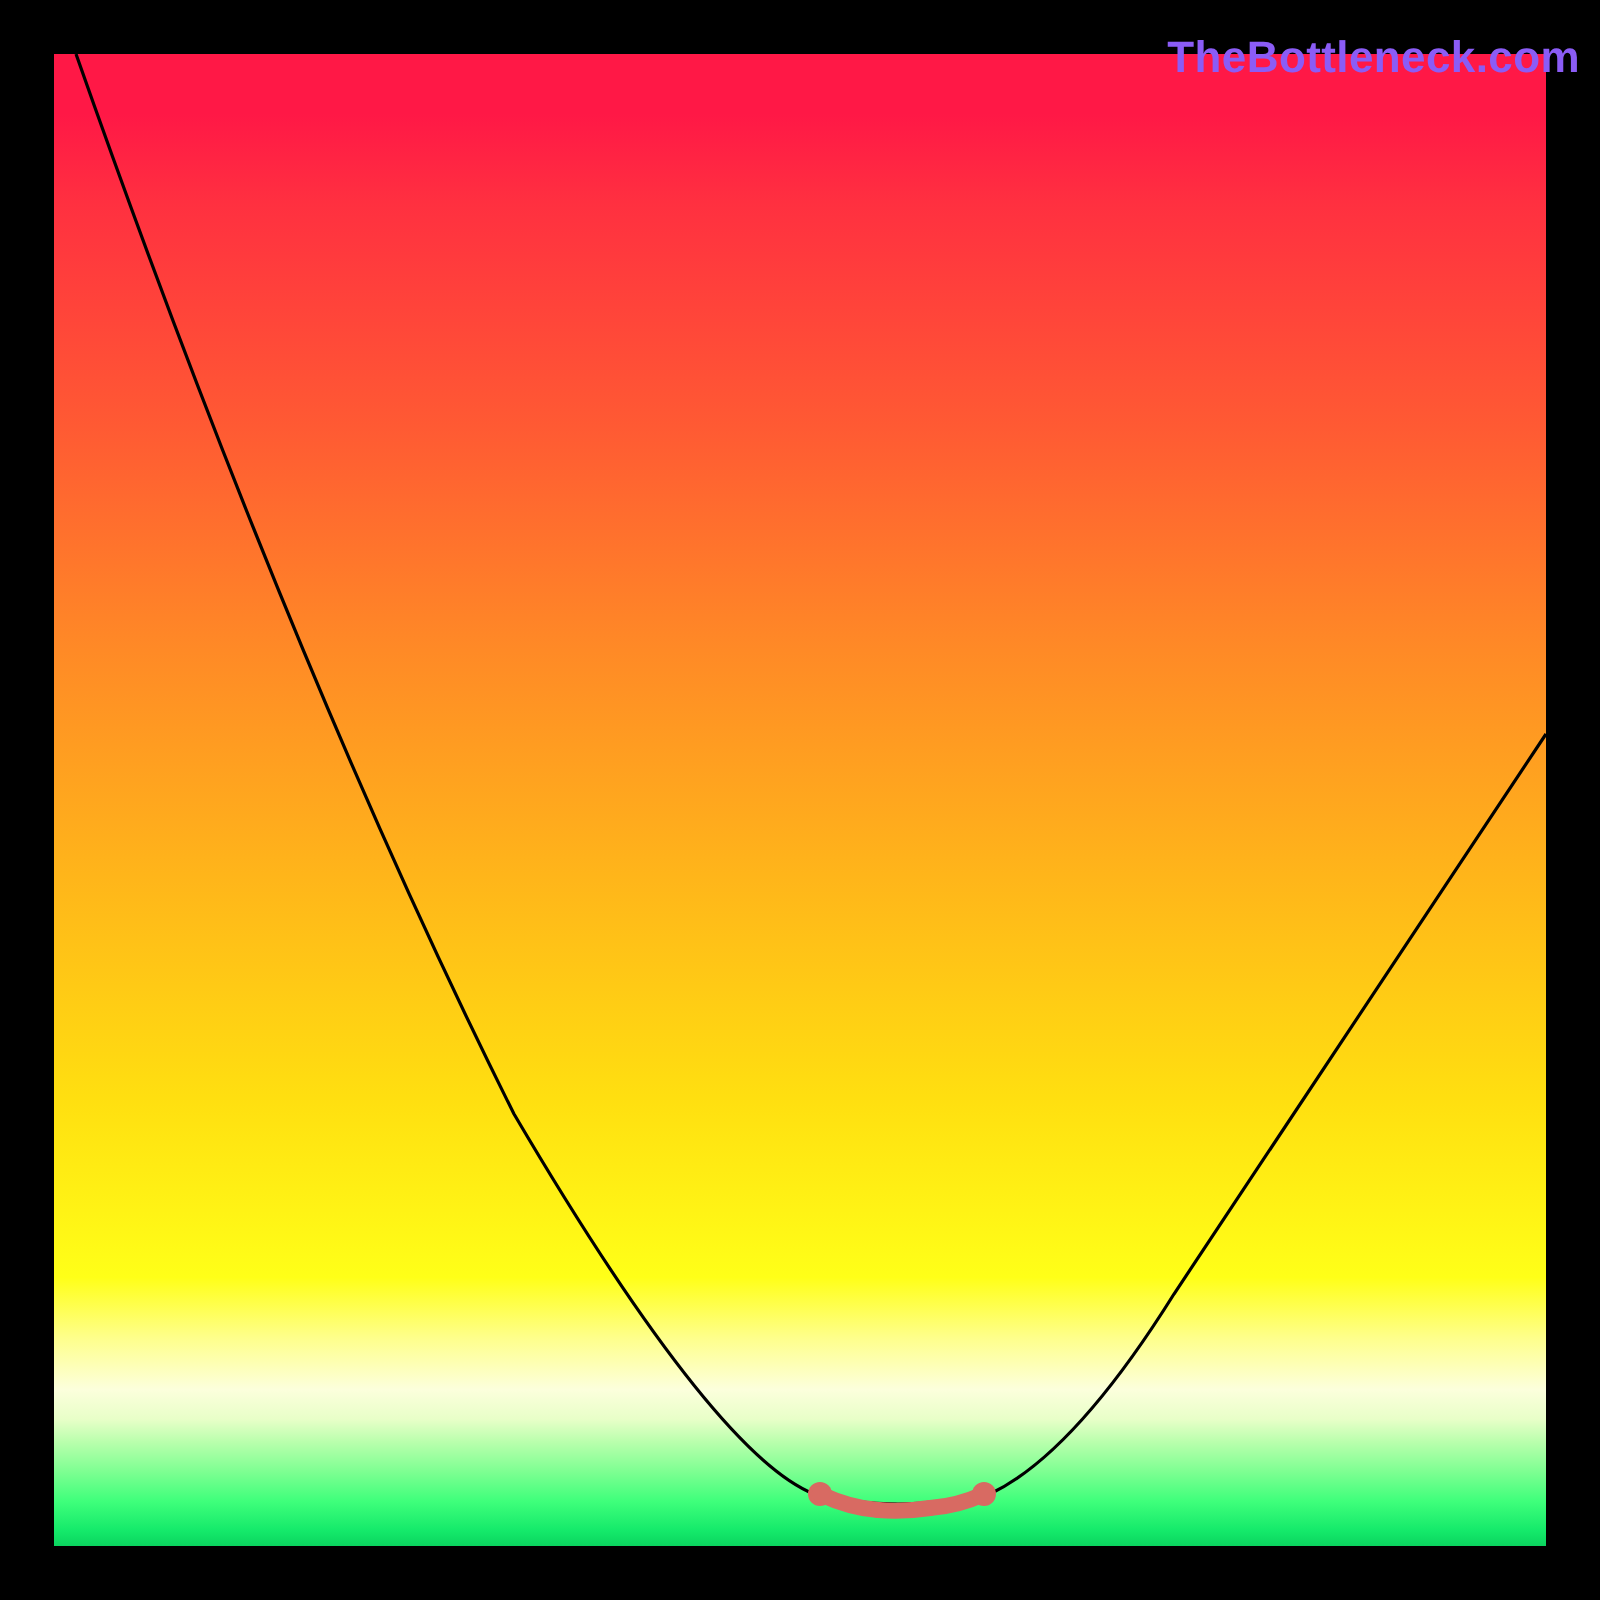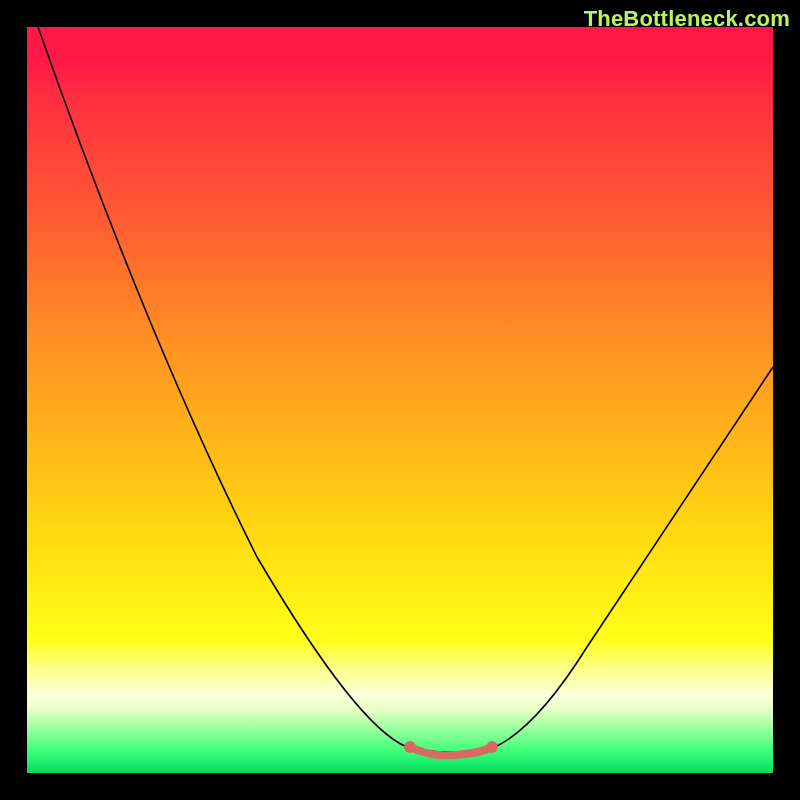--- a/index.html
+++ b/index.html
@@ -12,23 +12,23 @@
     font-family: Arial, Helvetica, sans-serif;
   }
   .stage {
     position: relative;
     width: 800px;
     height: 800px;
     background: #000;
   }
   .watermark {
     position: absolute;
-    top: 6px;
+    top: 16px;
     right: 10px;
-    color: #bef264;
+    color: #8b5cf6;
     font-size: 22px;
     font-weight: 600;
     letter-spacing: 0.2px;
     z-index: 10;
   }
   .plot {
     position: absolute;
     left: 27px;
     top: 27px;
     width: 746px;

